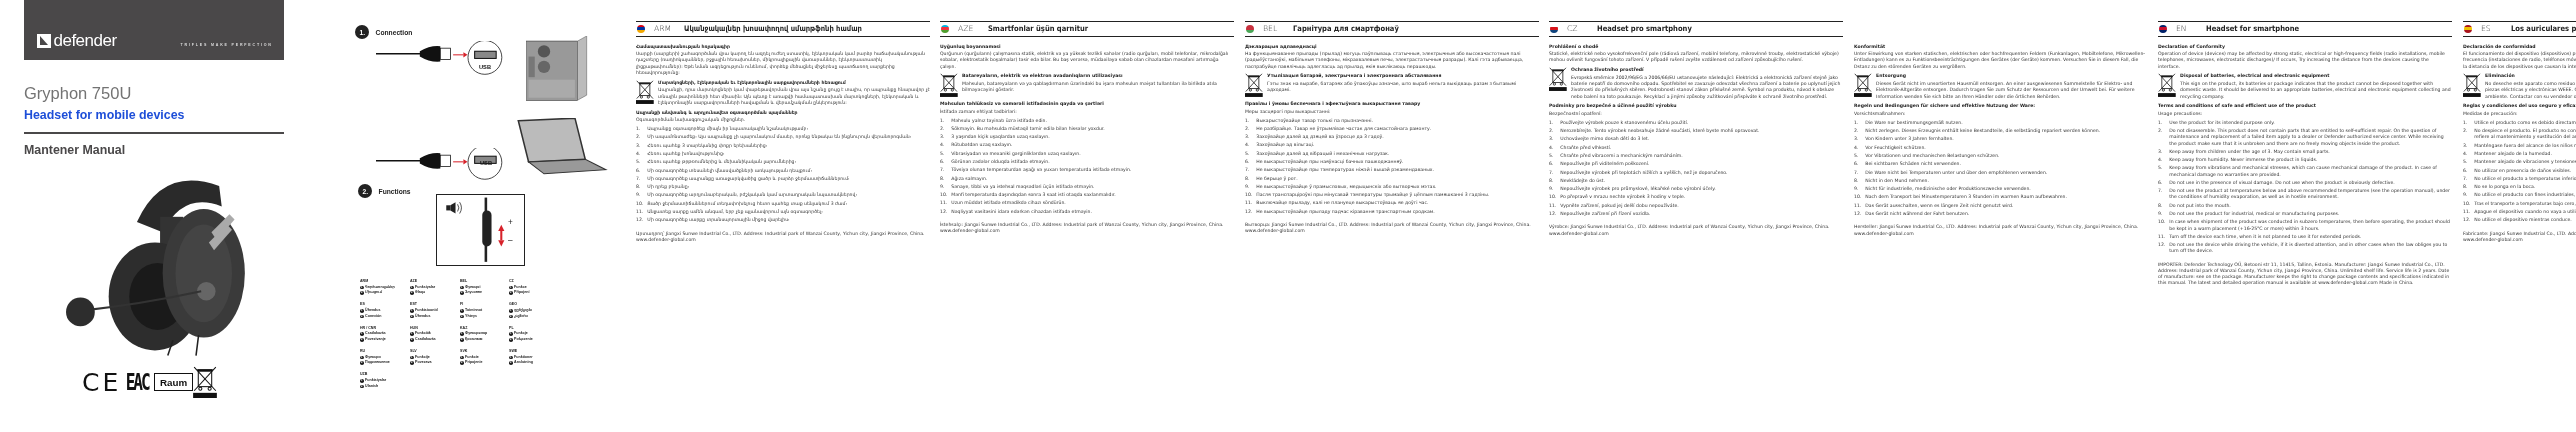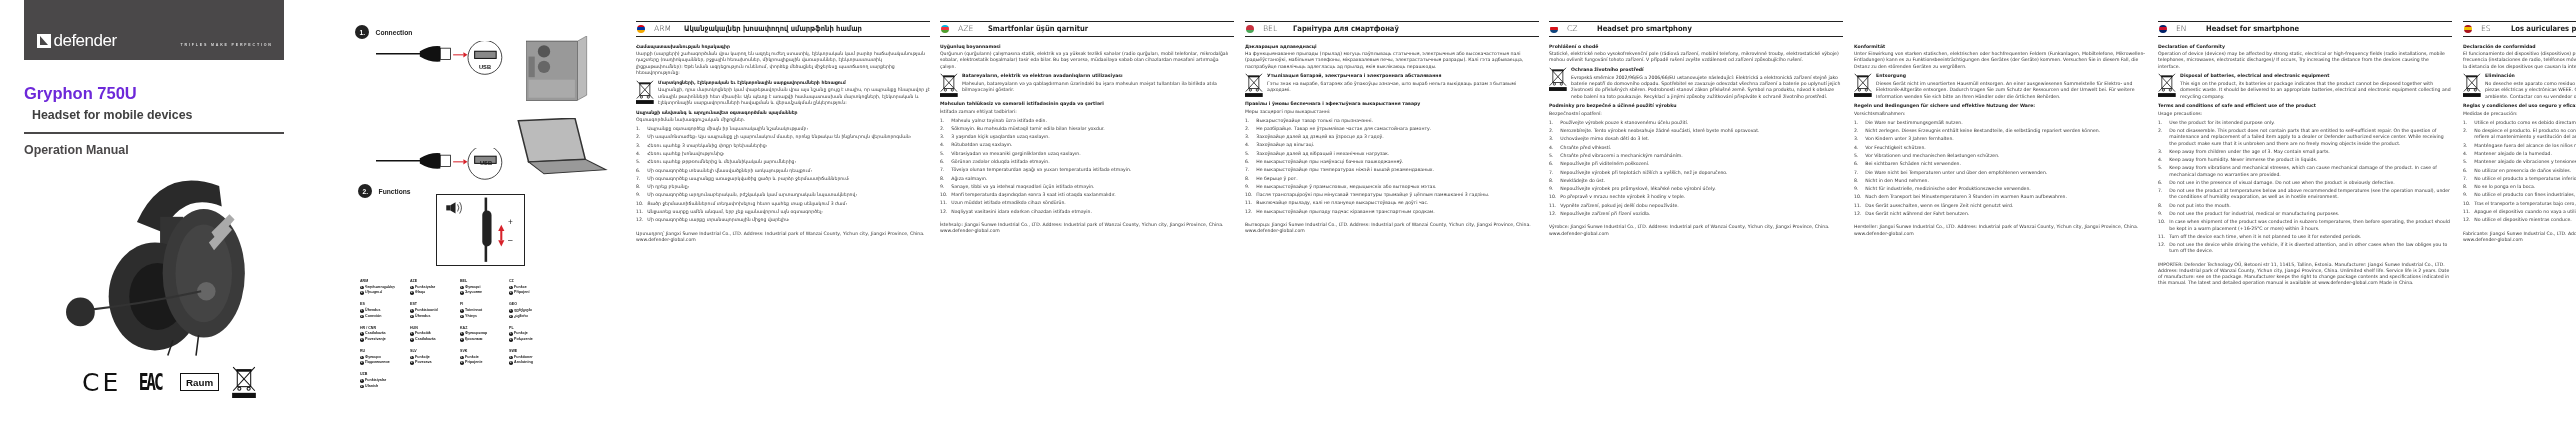--- a/index.html
+++ b/index.html
@@ -7,27 +7,27 @@
   body { position: relative; font-family: "Liberation Sans", sans-serif; color: #333; }
 
   
   .cover { position: absolute; left: 24px; top: 0; width: 260px; height: 336px; }
   .cover-banner { position: absolute; left: 0; top: 0; width: 260px; height: 60px; background: #4a4849; }
   .logo { position: absolute; left: 13.4px; top: 31px; display: flex; align-items: center; color: #fff; }
   .logo-mark { width: 14px; height: 14.4px; background: #fff; position: relative; margin-right: 2.1px; }
   .logo-mark::after { content: ""; position: absolute; left: 2.6px; top: 2.6px; border-left: 8.8px solid #4a4849; border-top: 9.3px solid transparent; }
   .logo-text { font-size: 17px; font-weight: 400; letter-spacing: -0.5px; color: #fff; }
   .tagline { position: absolute; right: 11.3px; top: 43px; font-size: 3.6px; letter-spacing: 1.8px; color: #ddd; font-weight: bold; }
-  .model { position: absolute; left: 0; top: 84px; font-size: 16.5px; font-weight: bold; color: #6d28d9; }
-  .subtitle { position: absolute; left: 8px; top: 108px; font-size: 12.4px; font-weight: bold; color: #404040; }
+  .model { position: absolute; left: 0; top: 84px; font-size: 16.5px; font-weight: normal; color: #737373; }
+  .subtitle { position: absolute; left: 0; top: 108px; font-size: 12.4px; font-weight: bold; color: #1d4ed8; }
   .cover-rule { position: absolute; left: 0; top: 132px; width: 260px; height: 2.1px; background: #4a4849; }
   .manual-title { position: absolute; left: 0; top: 143px; font-size: 12.4px; font-weight: bold; color: #4a4849; }
 
   .headset { position: absolute; left: 41px; top: 165px; width: 185px; height: 191px; }
-  .cert-row { position: absolute; left: 58px; top: 366px; display: flex; align-items: center; gap: 13px; }
+  .cert-row { position: absolute; left: 58px; top: 366px; display: flex; align-items: center; gap: 0; }
   .ce { font-size: 25px; font-family: "DejaVu Sans", sans-serif; color: #111; letter-spacing: 3.1px; }
   .eac { font-size: 23px; font-family: "DejaVu Sans Mono", monospace; font-weight: bold; color: #111; letter-spacing: -3.1px; transform: scaleX(0.7); }
   .rohs { border: 1.5px solid #111; padding: 2.1px 5.2px; font-size: 9.8px; font-weight: bold; color: #111; font-family: "Liberation Sans", sans-serif; }
 
   
   .diagram { position: absolute; left: 284px; top: 0; width: 350px; height: 432px; }
   .step { position: absolute; display: flex; align-items: center; }
   .step-num { width: 14.4px; height: 14.4px; border-radius: 50%; background: #222; color: #fff; font-size: 6.7px; font-weight: bold; display: flex; align-items: center; justify-content: center; margin-right: 6.2px; }
   .step-label { font-size: 6.7px; font-weight: bold; color: #222; }
   .usb-graphic { position: absolute; }
@@ -64,21 +64,21 @@
   <div class="cover-banner">
     <div class="logo">
       <div class="logo-mark"></div>
       <span class="logo-text">defender</span>
     </div>
     <div class="tagline">TRIFLES MAKE PERFECTION</div>
   </div>
   <div class="model">Gryphon 750U</div>
   <div class="subtitle">Headset for mobile devices</div>
   <div class="cover-rule"></div>
-  <div class="manual-title">Operation Manual</div>
+  <div class="manual-title">Mantener Manual</div>
 
   <svg class="headset" viewBox="0 0 360 370">
     <path d="M140 110 Q190 0 300 40 L305 80 Q230 50 190 130 Z" fill="#2a2a2a"></path>
     <rect x="185" y="100" width="45" height="70" fill="#333"></rect>
     <ellipse cx="175" cy="255" rx="90" ry="105" fill="#2d2d2d"></ellipse>
     <ellipse cx="180" cy="255" rx="55" ry="65" fill="#1a1a1a"></ellipse>
     <ellipse cx="270" cy="210" rx="80" ry="125" fill="#3a3a3a"></ellipse>
     <ellipse cx="270" cy="210" rx="55" ry="95" fill="#444"></ellipse>
     <path d="M285 130 L320 95 L330 105 L295 145 Z" fill="#aaa"></path>
     <path d="M280 150 L315 115 L325 125 L290 165 Z" fill="#aaa"></path>

